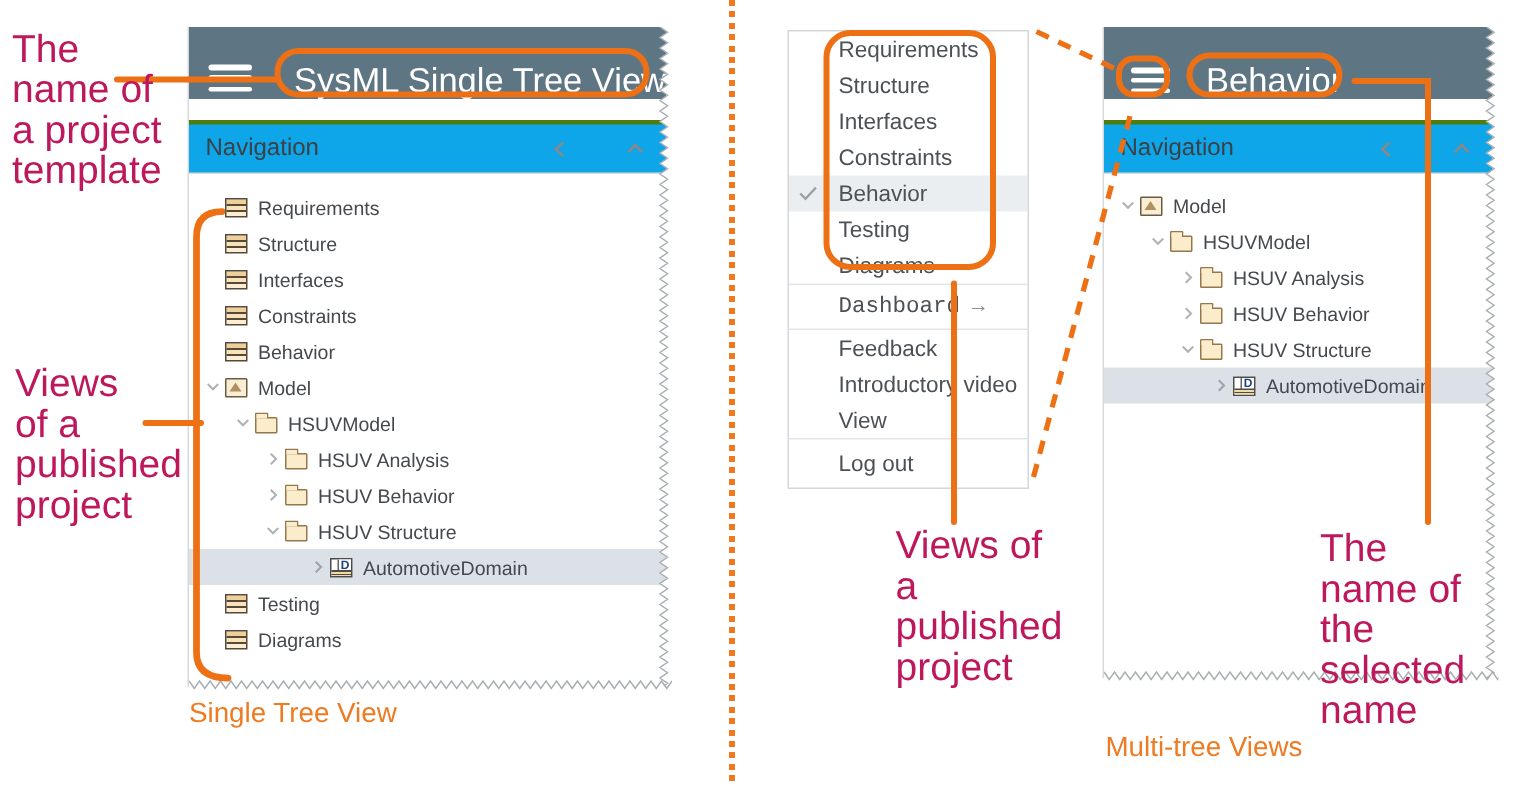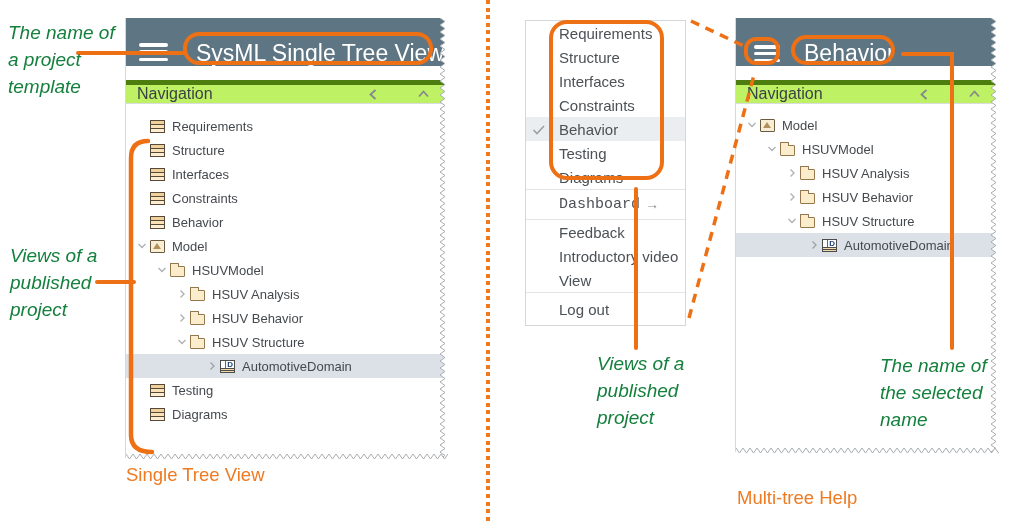--- a/index.html
+++ b/index.html
@@ -2,22 +2,22 @@
 <html><head>
 <meta charset="utf-8">
 <style>
   * { margin:0; padding:0; box-sizing:border-box; }
   html,body { width:1014px; height:523px; background:#fff; overflow:hidden;
               font-family:"Liberation Sans", sans-serif; }
 
   
   .panel { position:absolute; background:#fff; border-left:1px solid #d6d9db; }
   .p-header { position:relative; width:100%; height:48px; background:#5e7683; }
-  .navbar { position:relative; margin-top:14px; width:100%; height:24px; background:#bef264;
-            border-top:5px solid #4d7c0f; border-bottom:1px solid #d9dde0;
+  .navbar { position:relative; margin-top:14px; width:100%; height:36px; background:#0ea5e9;
+            border-top:3px solid #4d7c0f; border-bottom:1px solid #d9dde0;
             display:flex; align-items:center; }
   .navbar .nv-title { font-size:16px; color:#3c4145; padding-left:11px; flex:1; }
   .nv-btn { width:26px; height:26px; display:flex; align-items:center; justify-content:center; }
 
   .hamb { position:absolute; display:flex; flex-direction:column; justify-content:space-between; }
   .hamb i { display:block; background:#fff; border-radius:2px; }
 
   .cap { position:absolute; border:4px solid #ee7014; border-radius:16px; pointer-events:none; }
   .cap-label { position:absolute; color:#fff; font-size:23px; white-space:nowrap; }
 
@@ -48,21 +48,21 @@
           border:1px solid #d4d7d9; font-size:15px; color:#4c5156; }
   .mrow { position:relative; height:24px; display:flex; align-items:center; padding-left:33px; white-space:nowrap; }
   .mrow.checked { background:#eaeef0; }
   .mrow .mcheck { position:absolute; left:6px; top:5px; }
   .mrow.tall { height:30px; border-top:1px solid #e2e5e7;font-family:Liberation Mono, monospace; }
   .msec { border-top:1px solid #e2e5e7; }
   .mrow.logout { height:32px; }
   .arrow { color:#8a9094; margin-left:8px; font-size:14px; }
 
   
-  .ann { position:absolute; color:#15803d; font-size:19px; line-height:27px;font-style:italic; }
+  .ann { position:absolute; color:#be185d; font-size:26px; line-height:27px; }
   .caption { position:absolute; color:#ee7a22; font-size:18.5px; white-space:nowrap; }
   .divider { position:absolute; left:486px; top:0; width:4px; height:523px;
       background:repeating-linear-gradient(to bottom,#f0791d 0 4px, transparent 4px 7.6px); }
   svg.overlay { position:absolute; left:0; top:0; pointer-events:none; }
 </style>
 </head>
 <body>
 
 <div class="panel" style="left:125px; top:18px; width:319px; height:440px;">
   <div class="p-header">
@@ -317,13 +317,13 @@
 <div class="cap" style="left:183px; top:32px; width:250px; height:33px;"></div>
 <div class="cap" style="left:549px; top:20px; width:115px; height:160px; border-radius:18px;"></div>
 <div class="cap" style="left:744px; top:37px; width:36px; height:28px; border-radius:12px;"></div>
 <div class="cap" style="left:791px; top:35px; width:104px; height:30px;"></div>
 
 <div class="ann" style="left:8px; top:19px; width:112px;">The name of a project template</div>
 <div class="ann" style="left:10px; top:242px; width:95px;">Views of a published project</div>
 <div class="ann" style="left:597px; top:350px; width:100px;">Views of a published project</div>
 <div class="ann" style="left:880px; top:352px; width:114px;">The name of the selected name</div>
 <div class="caption" style="left:126px; top:464px;">Single Tree View</div>
-<div class="caption" style="left:737px; top:487px;">Multi-tree Help</div>
+<div class="caption" style="left:737px; top:487px;">Multi-tree Views</div>
 
 </body></html>

